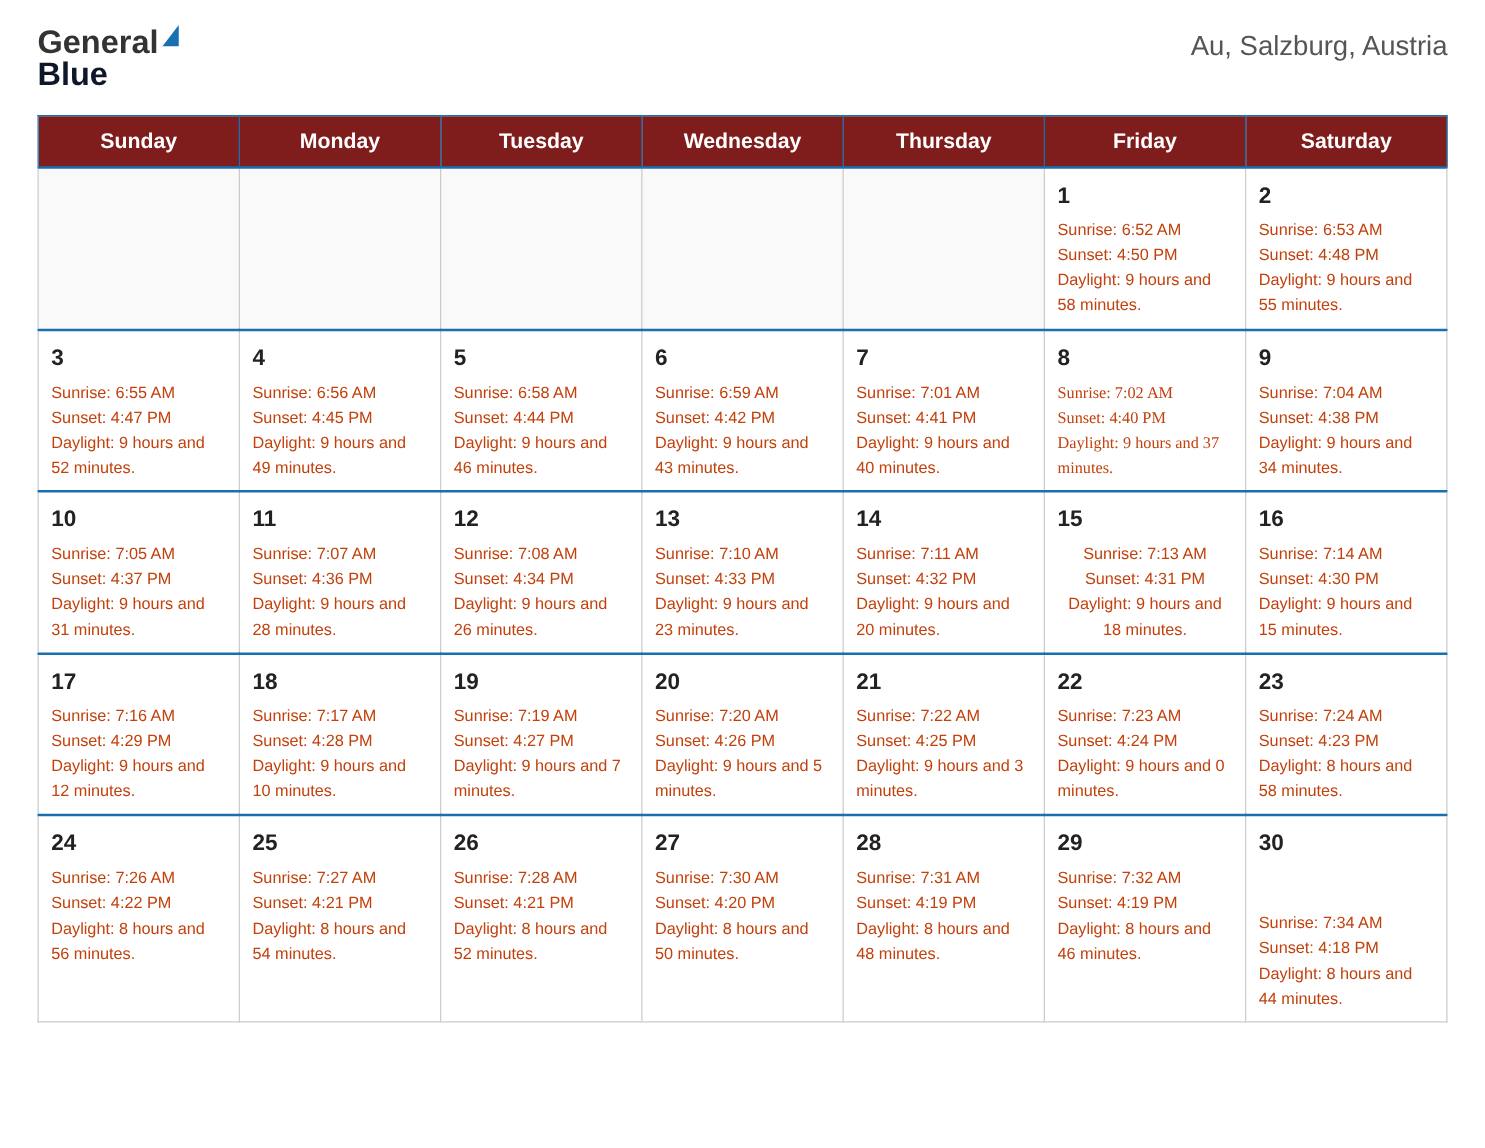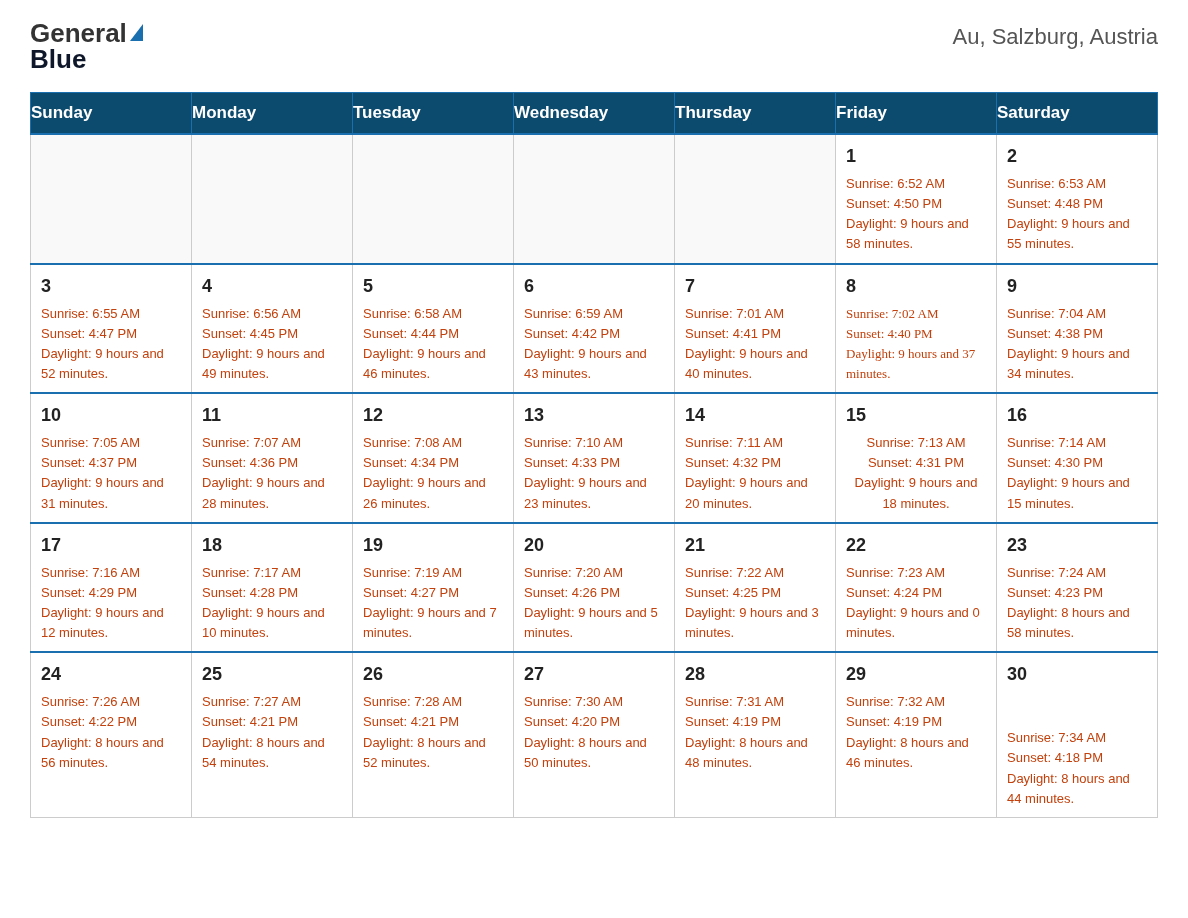--- a/index.html
+++ b/index.html
@@ -47,26 +47,26 @@
     .title-block p {
       font-size: 22px;
       color: #555;
       margin-top: 4px;
     }
     .calendar {
       width: 100%;
       border-collapse: collapse;
     }
     .calendar thead tr th {
-      background-color: #0c4a6e;
+      background-color: #7f1d1d;
       color: #fff;
       font-size: 17px;
       font-weight: 600;
-      padding: 10px 0;
-      text-align: left;
+      padding: 10px 20px;
+      text-align: center;
       border: 1px solid #1a6faf;
     }
     .calendar tbody tr td {
       border: 1px solid #ccc;
       vertical-align: top;
       padding: 8px 10px;
       width: 14.28%;
       min-height: 100px;
       font-size: 13.5px;
       color: #333;
@@ -89,21 +89,21 @@
     }
     .calendar tbody tr {
       border-top: 2px solid #1a6faf;
     }
   </style>
 </head>
 <body>
 
 <div class="header">
   <div class="logo">
-    <div style="display:flex; align-items:center;">
+    <div style="display:flex; align-items:flex-start;">
       <span class="logo-general">General</span>
       <div style="width:0;height:0;border-left:13px solid transparent;border-bottom:17px solid #1a6faf;margin-left:3px;margin-bottom:2px;"></div>
     </div>
     <span class="logo-blue">Blue</span>
   </div>
   <div class="title-block">
     <p>Au, Salzburg, Austria</p>
   </div>
 </div>
 

